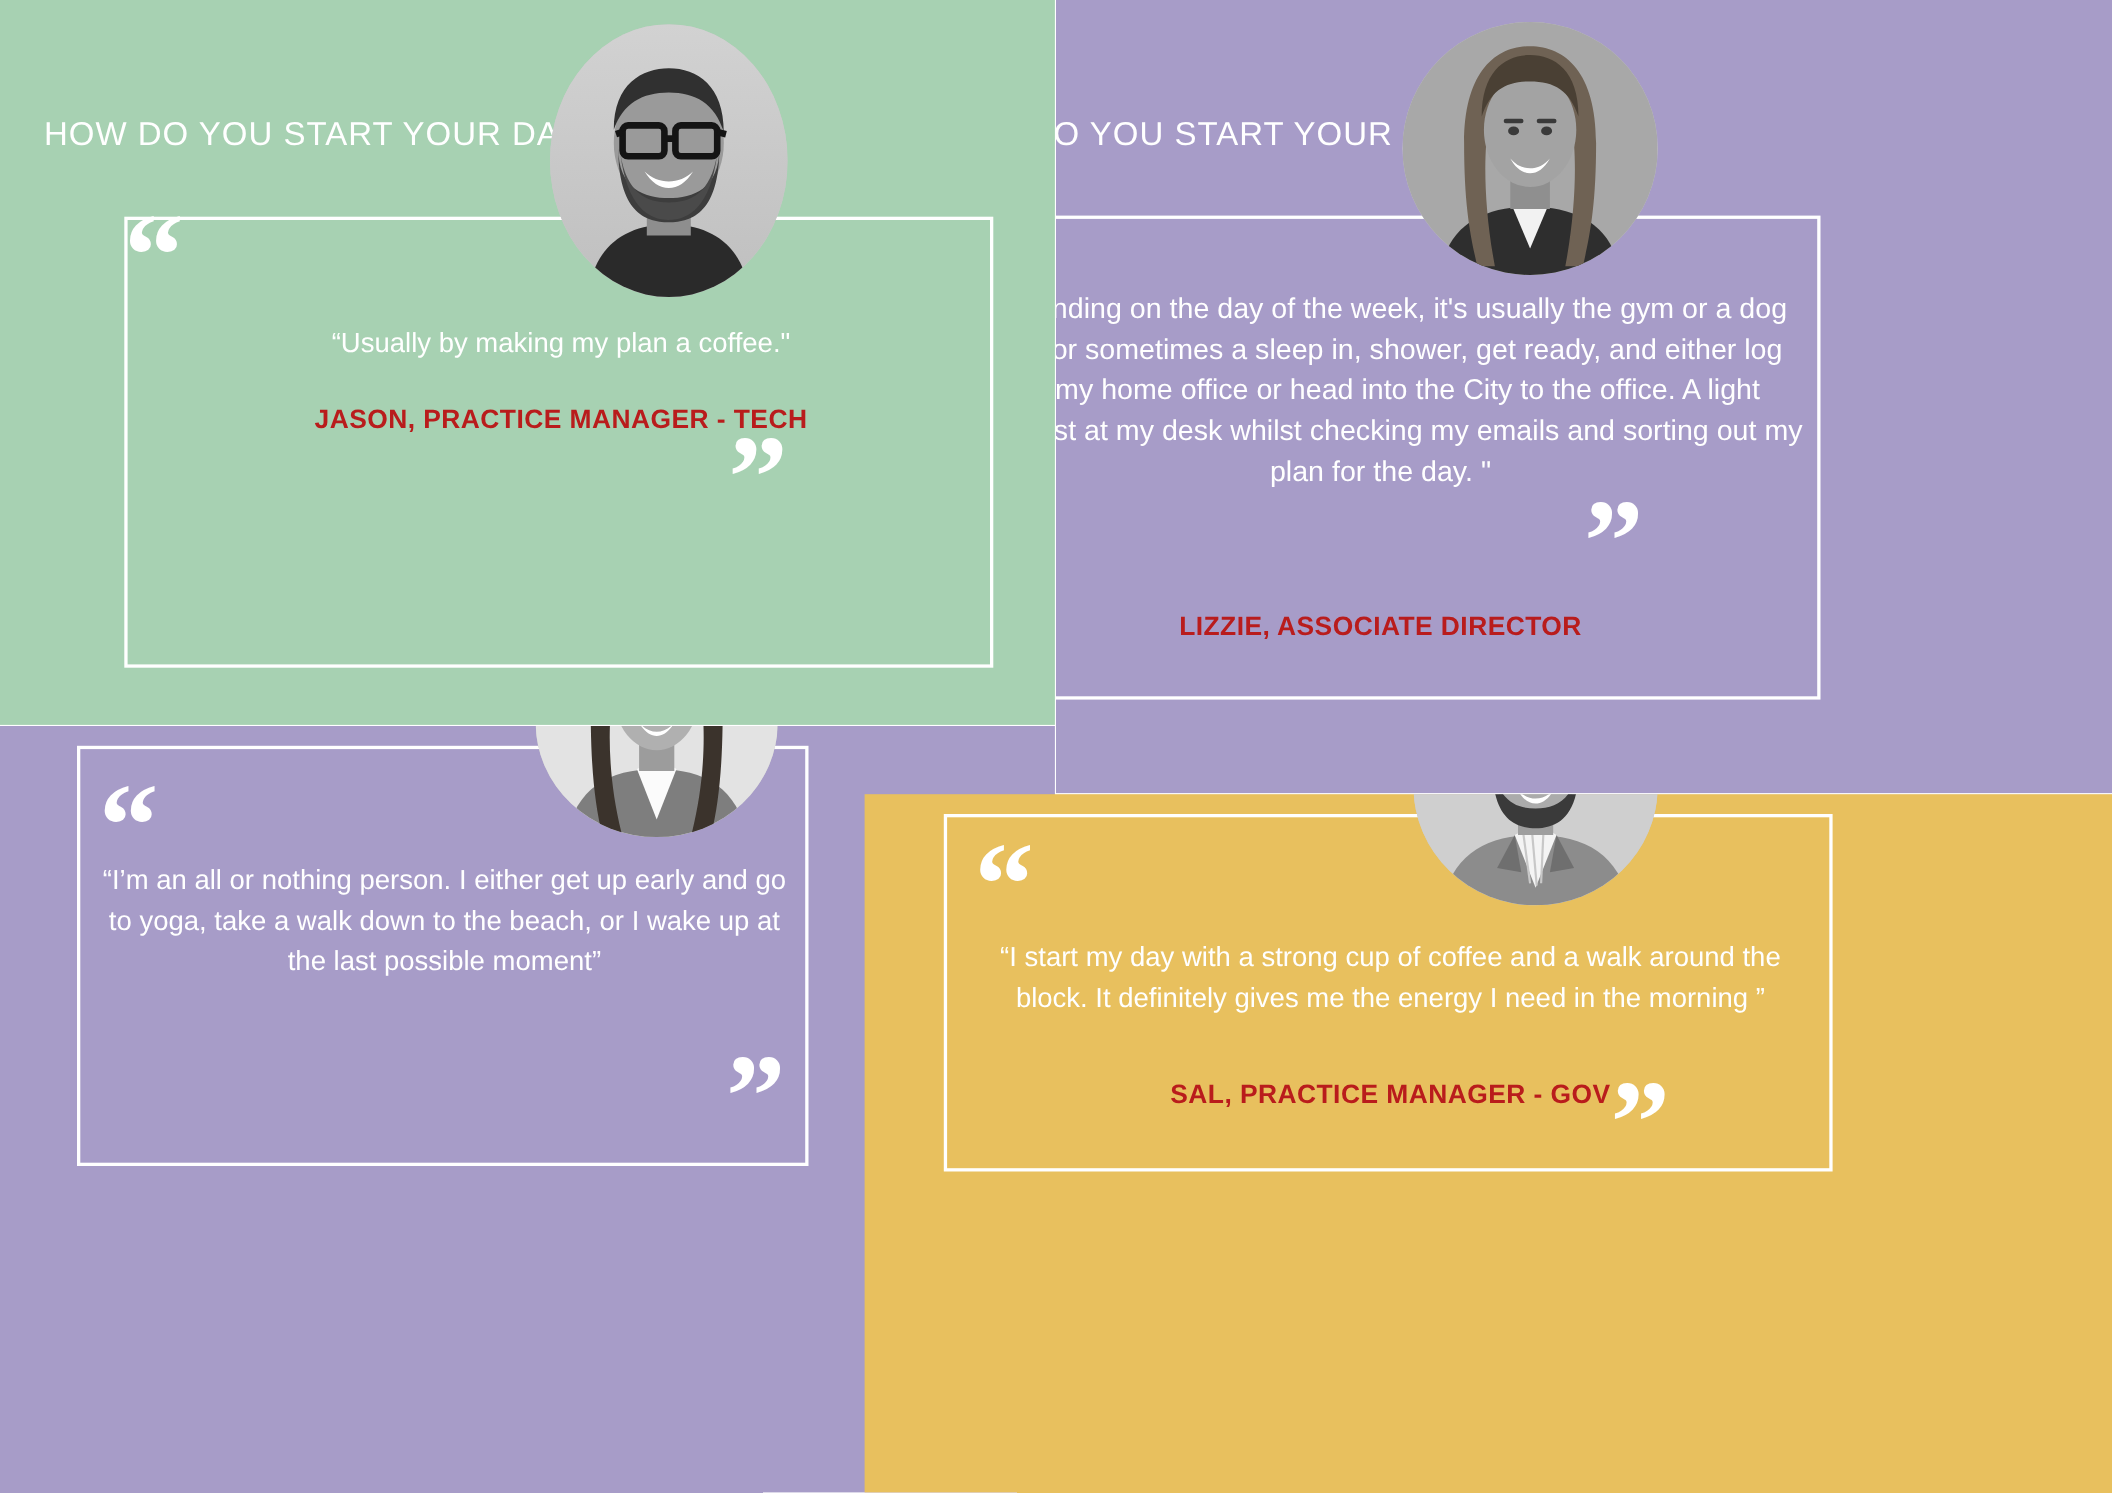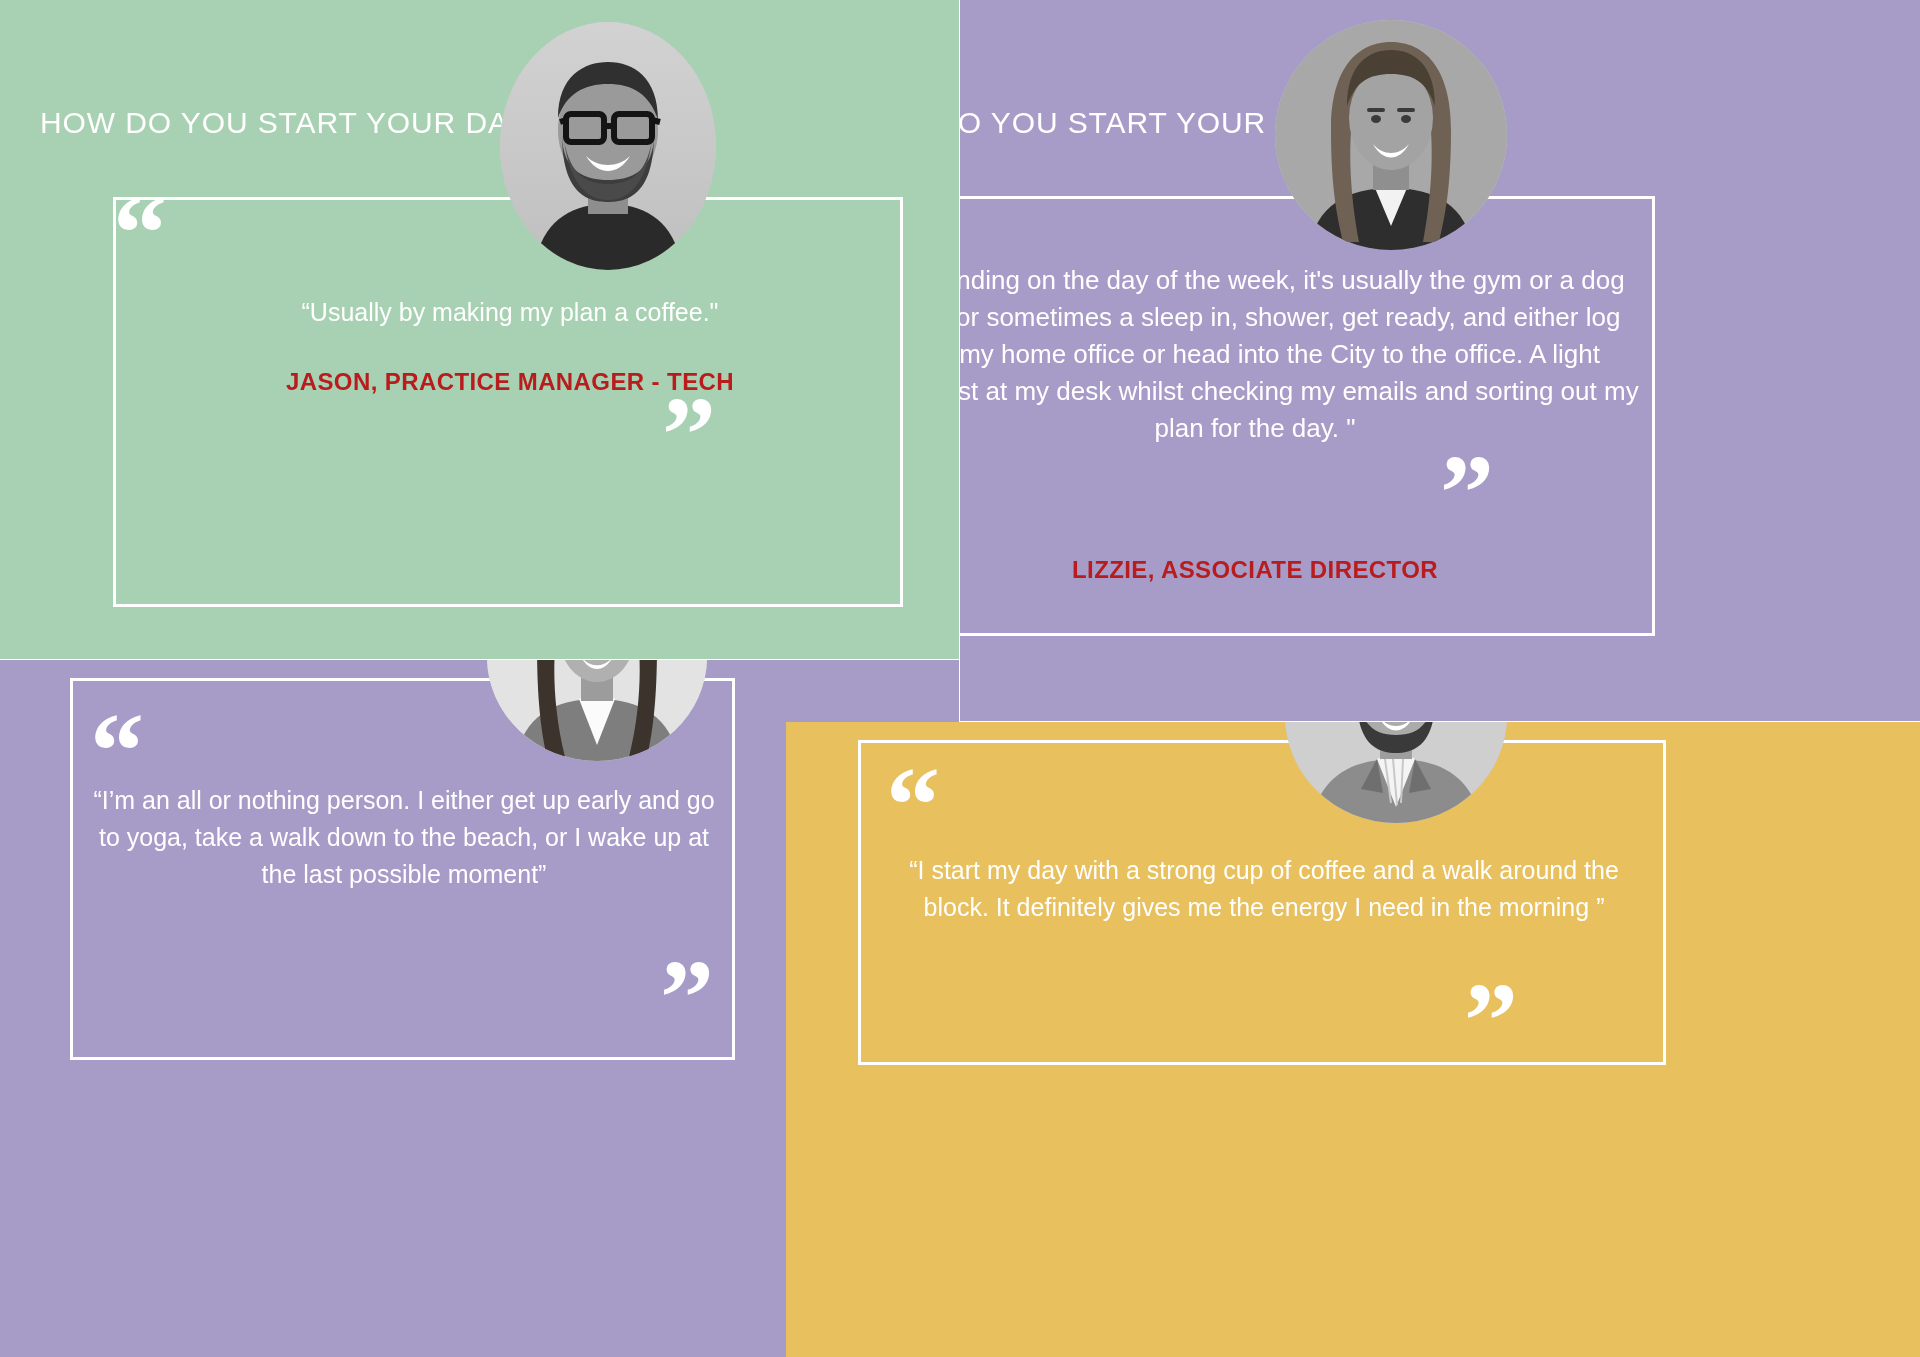--- a/index.html
+++ b/index.html
@@ -258,20 +258,21 @@
 
   <div style="position:absolute;left:786px;top:722px;width:1134px;height:635px;overflow:hidden;pointer-events:none;">
     <div style="position:absolute;left:-786px;top:-722px;width:1920px;height:1357px;">
 
       <div class="frame" id="y-frame"></div>
 
       <div class="qmark qmark-open" id="y-qopen">“</div>
 
       <div class="quote" id="y-quote">“I start my day with a strong cup of coffee and a walk around the block. It definitely gives me the energy I need in the morning ”</div>
 
+      <div class="attrib" id="y-attrib">SAL, PRACTICE MANAGER - GOV</div>
 
       <div class="qmark qmark-close" id="y-qclose">”</div>
 
       <div class="avatar" id="y-avatar">
         <svg viewBox="0 0 222 216" preserveAspectRatio="xMidYMid slice" aria-hidden="true">
           <rect width="222" height="216" fill="#cfcfcf"></rect>
 
           <path d="M26 216 C34 170 66 152 111 152 C156 152 188 170 196 216 Z" fill="#8c8c8c"></path>
 
           <path d="M92 152 L111 200 L130 152 L122 147 h-20 z" fill="#f4f4f4"></path>

